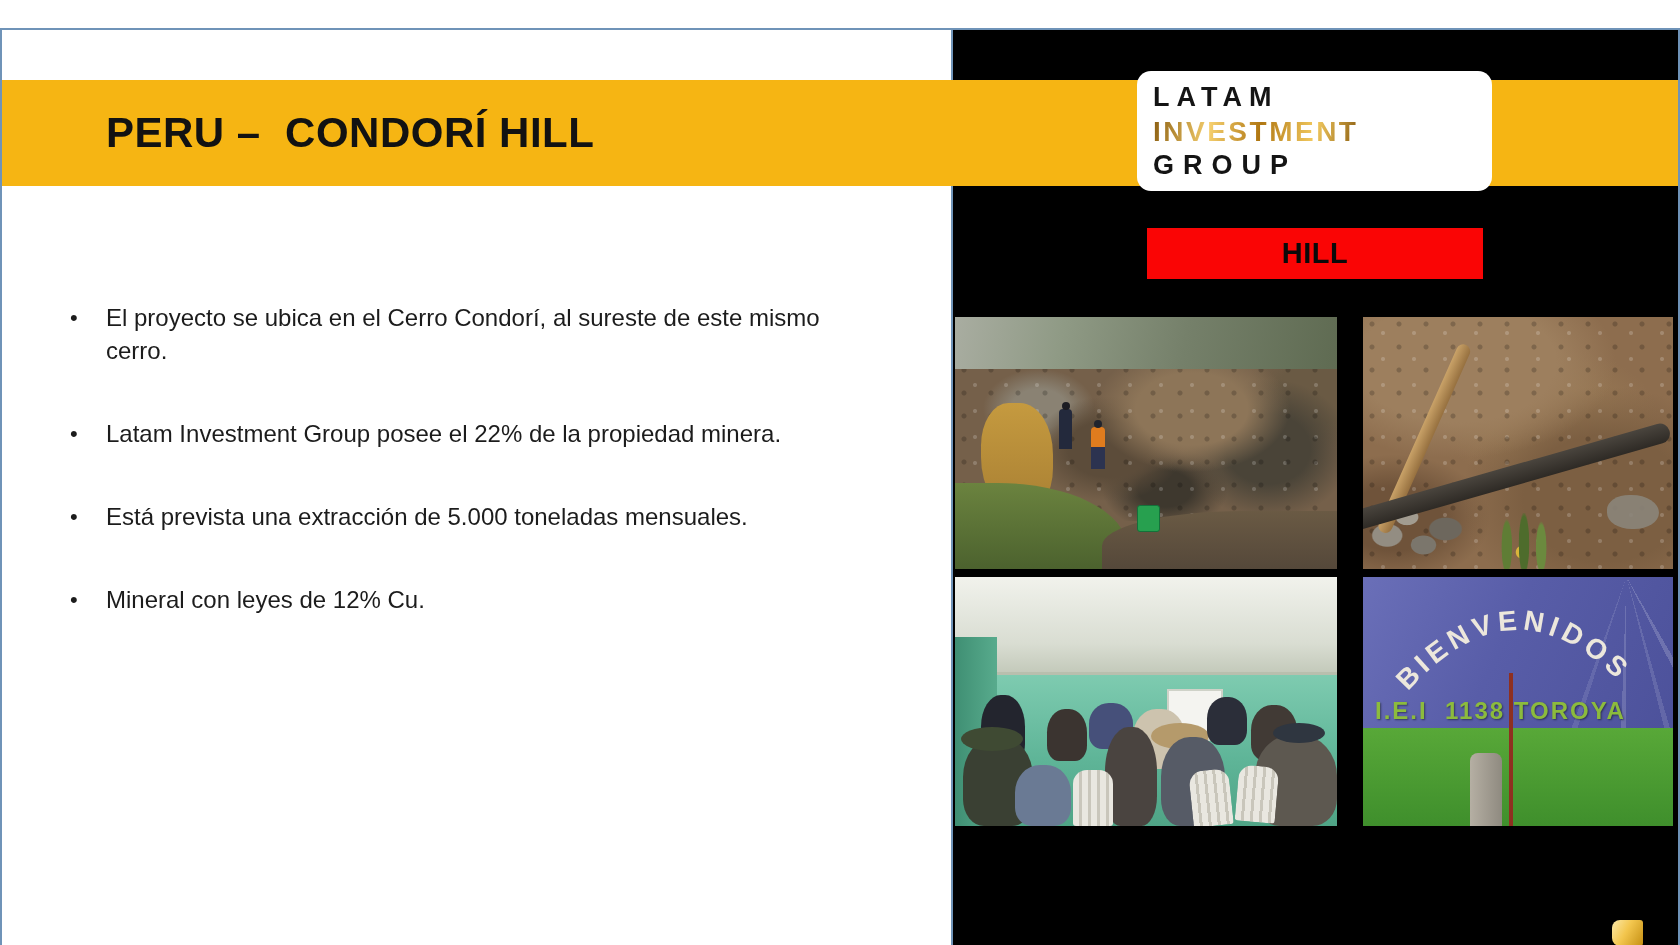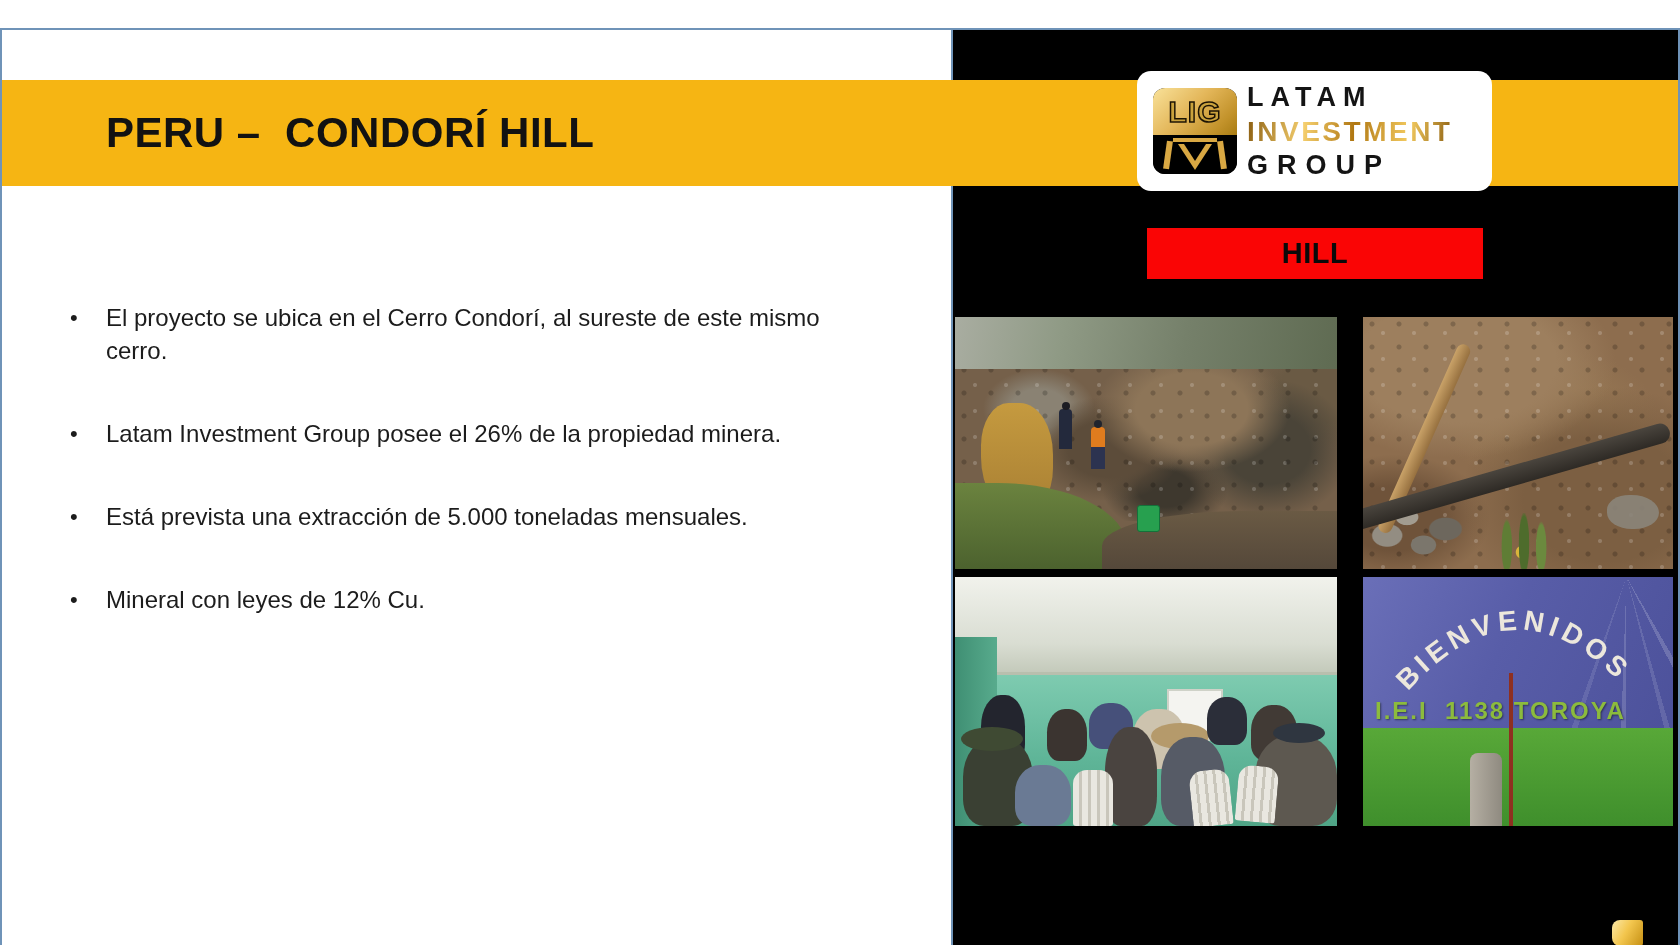--- a/index.html
+++ b/index.html
@@ -151,49 +151,37 @@
 
 <div id="slide">
 
   <div class="black-panel"></div>
 
   <div class="band">
     <div class="title">PERU –  CONDORÍ HILL</div>
   </div>
 
   <div class="logo-card">
-    <div class="lig-mark">
-      <div class="lig-top">
-        <span>LIG</span>
-      </div>
-      <div class="lig-bottom">
-        <div class="lig-bar"></div>
-        <div class="lig-leg l"></div>
-        <div class="lig-leg r"></div>
-        <div class="lig-tri-outer"></div>
-        <div class="lig-tri-inner"></div>
-      </div>
-    </div>
     <div class="logo-words">
       <div class="lw1">LATAM</div>
       <div class="lw2">INVESTMENT</div>
       <div class="lw3">GROUP</div>
     </div>
   </div>
 
   <div class="epcm">HILL</div>
 
   <div class="bullets">
     <div class="bullet">
       <span class="mk"></span>
       <span class="tx">El proyecto se ubica en el Cerro Condorí, al sureste de este mismo cerro.</span>
     </div>
     <div class="bullet">
       <span class="mk"></span>
-      <span class="tx">Latam Investment Group posee el 26% de la propiedad minera.</span>
+      <span class="tx">Latam Investment Group posee el 22% de la propiedad minera.</span>
     </div>
     <div class="bullet">
       <span class="mk"></span>
       <span class="tx">Está prevista una extracción de 5.000 toneladas mensuales.</span>
     </div>
     <div class="bullet">
       <span class="mk"></span>
       <span class="tx">Mineral con leyes de 12% Cu.</span>
     </div>
   </div>

